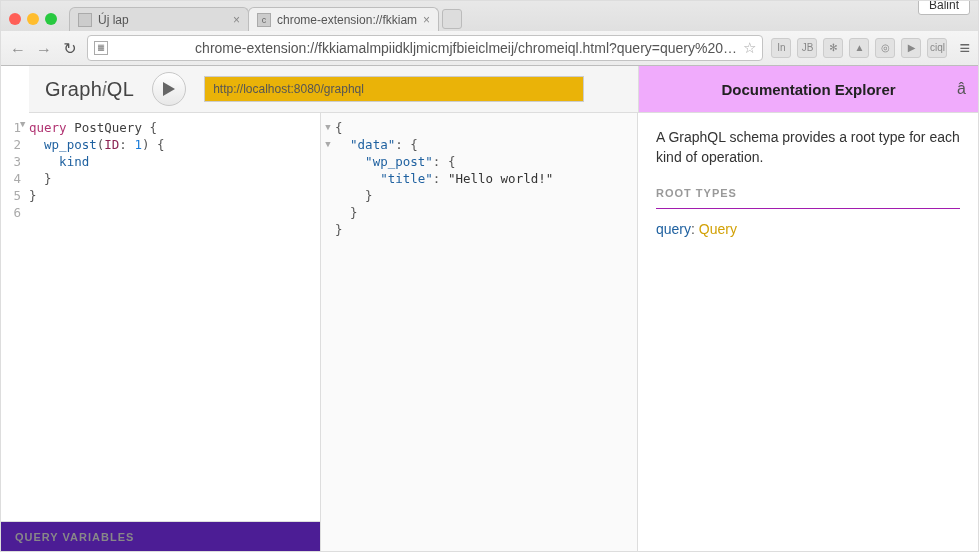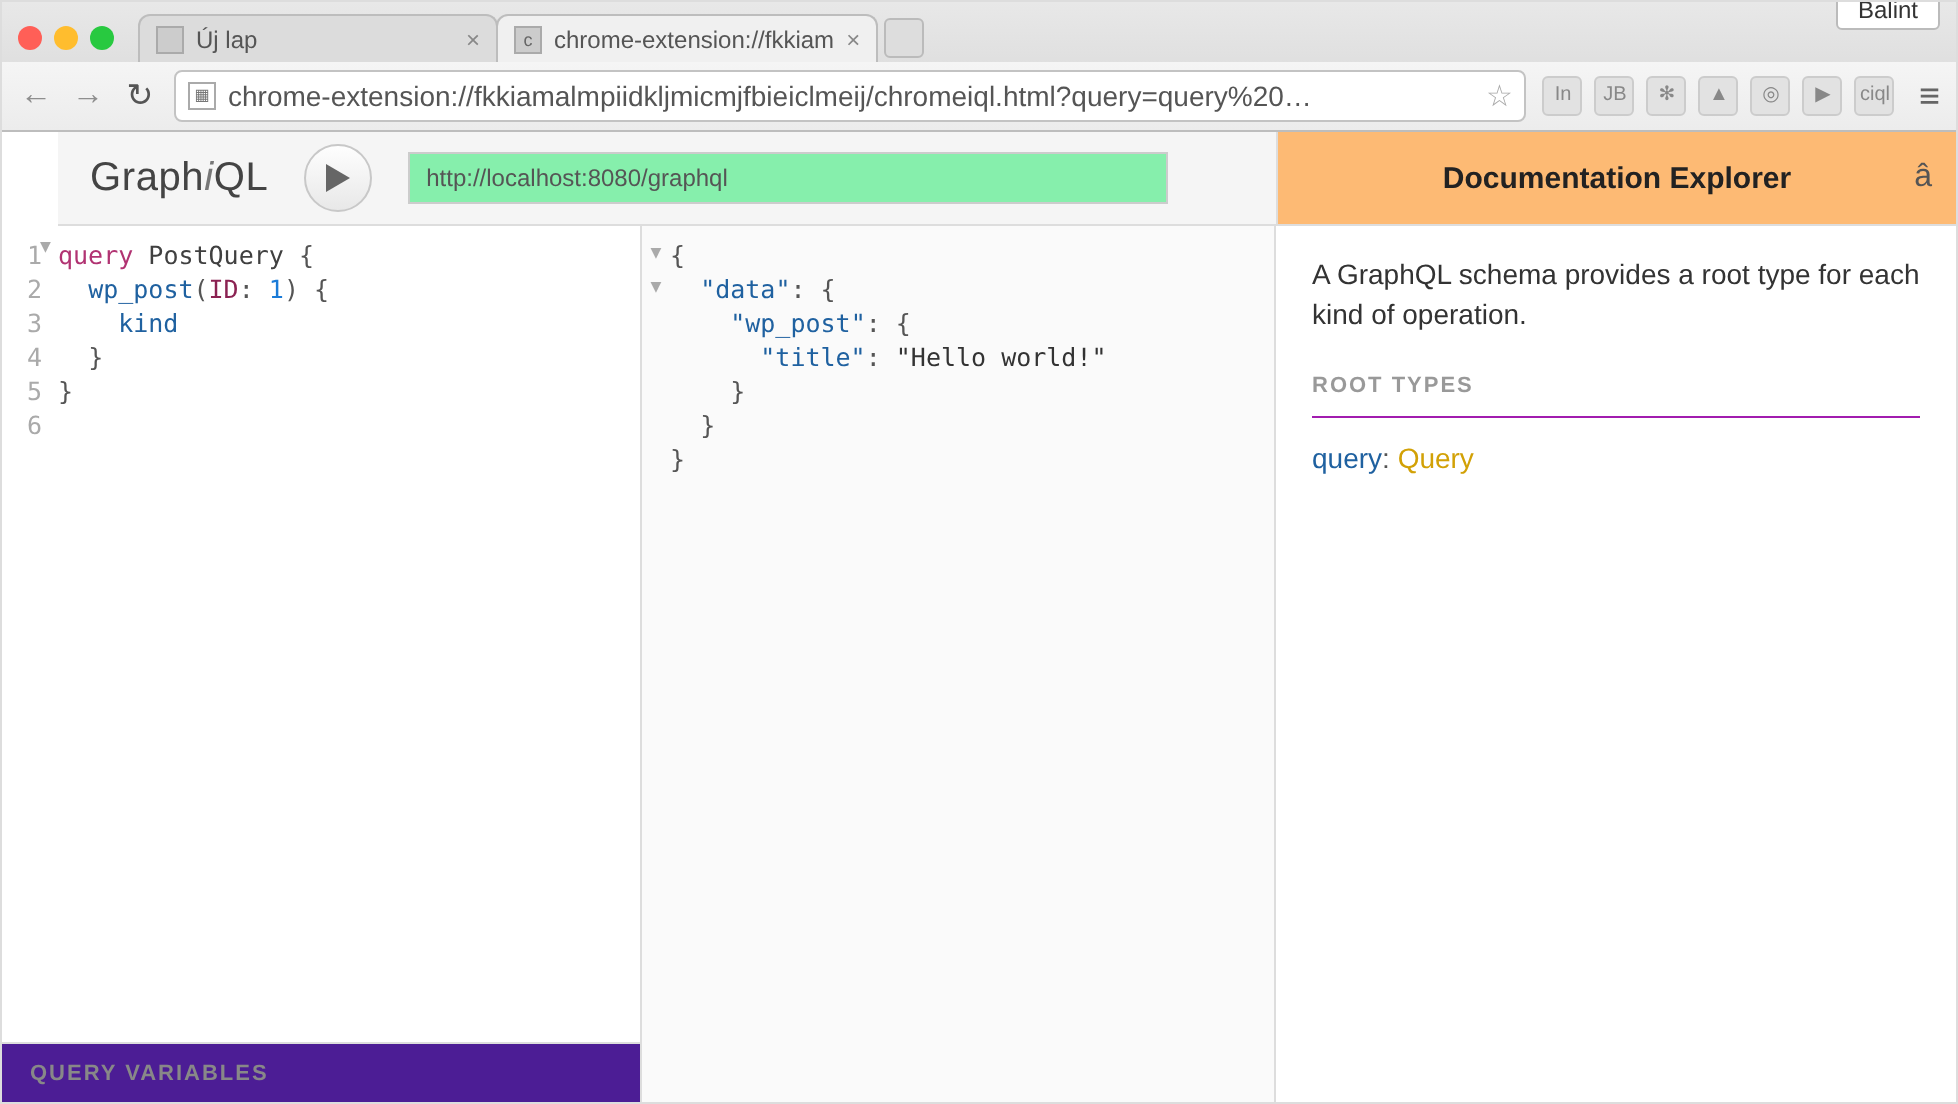--- a/index.html
+++ b/index.html
@@ -48,42 +48,42 @@
   }
   .nav-btn { color:#8e8e8e; font-size:16px; width:18px; text-align:center; }
   .nav-btn.active { color:#555; }
   .omnibox {
     flex: 1; display:flex; align-items:center;
     border:1px solid #c3c3c3; border-radius:4px; background:#fff;
     height: 26px; padding: 0 6px; gap:6px; font-size:14px; color:#555;
     overflow:hidden; white-space:nowrap;
   }
   .omnibox .page-icon { width:14px; height:14px; border:1px solid #aaa; font-size:8px; text-align:center; line-height:12px; color:#777;}
-  .omnibox .url-text { flex:1; overflow:hidden; text-overflow:ellipsis; }
+  .omnibox .url-text { flex:1; overflow:hidden; text-overflow:ellipsis;text-align:right; }
   .omnibox .star { color:#aaa; font-size:15px; }
   .ext-icons { display:flex; gap:6px; }
   .ext-icons .ext { width:20px; height:20px; border-radius:3px; background:#e2e2e2; border:1px solid #ccc; font-size:10px; text-align:center; line-height:18px; color:#888;}
   .hamburger { font-size:18px; color:#666; margin-left:4px; }
 
   
   .graphiql { flex:1; display:flex; flex-direction:column; min-height:0; }
   .toolbar {
     height: 46px; display:flex; align-items:center; padding: 0 16px; gap:18px;
     background:#f5f5f5; border-bottom:1px solid #ddd;
   }
   .logo { font-size:20px; font-weight:400; color:#444; letter-spacing:0.3px;}
   .logo em { font-style:italic; font-weight:400; color:#777; }
   .play-btn {
     width:34px; height:34px; border-radius:50%;
     background:linear-gradient(#fefefe,#e8e8e8); border:1px solid #c8c8c8;
     display:flex; align-items:center; justify-content:center;
   }
   .play-btn svg { fill:#666; }
   .endpoint-input {
-    border:1px solid #ccc; background:#86efac; height:26px; min-width:380px;
+    border:1px solid #ccc; background:#eab308; height:26px; min-width:380px;
     padding: 0 8px; font-size:12px; color:#555;
   }
 
   .panes { flex:1; display:flex; min-height:0; }
 
   
   .editor-pane {
     flex: 0 0 320px; display:flex; flex-direction:column; min-height:0;
     border-right:1px solid #ddd; background:#f8f8f8;
   }
@@ -132,21 +132,21 @@
     font-weight:600; border-bottom:1px solid #a21caf; padding-bottom:6px;
   }
   .root-entry { margin-top:10px; font-size:14px; }
   .root-entry .root-name { color:#1f61a0; }
   .root-entry .root-type { color:#d2a106; }
 
   
   .top-row { display:flex; border-bottom:1px solid #ddd; background:#f5f5f5;margin-left:28px; }
   .top-row .toolbar { border-bottom:none; flex:1; }
   .top-row .doc-header-bar {
-    flex:0 0 340px; background:#fdba74; border-left:1px solid #ddd;
+    flex:0 0 340px; background:#f0abfc; border-left:1px solid #ddd;
     display:flex; align-items:center; justify-content:center; position:relative;
     height:46px;
   }
 </style>
 </head>
 <body>
 
 <div class="browser-chrome">
   <div class="tab-strip">
     <div class="traffic">

